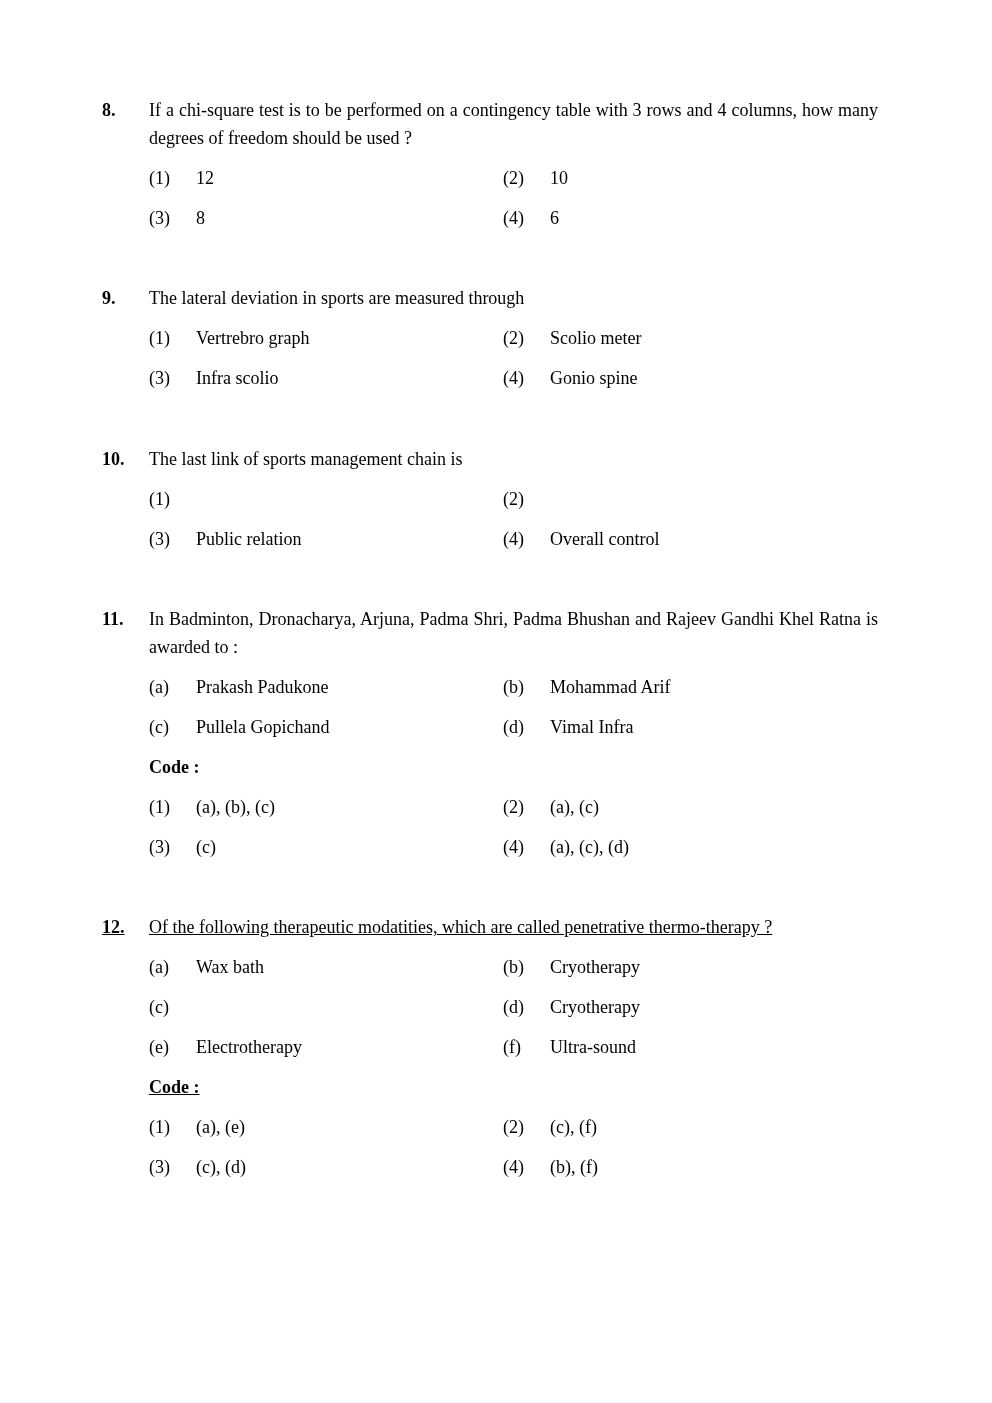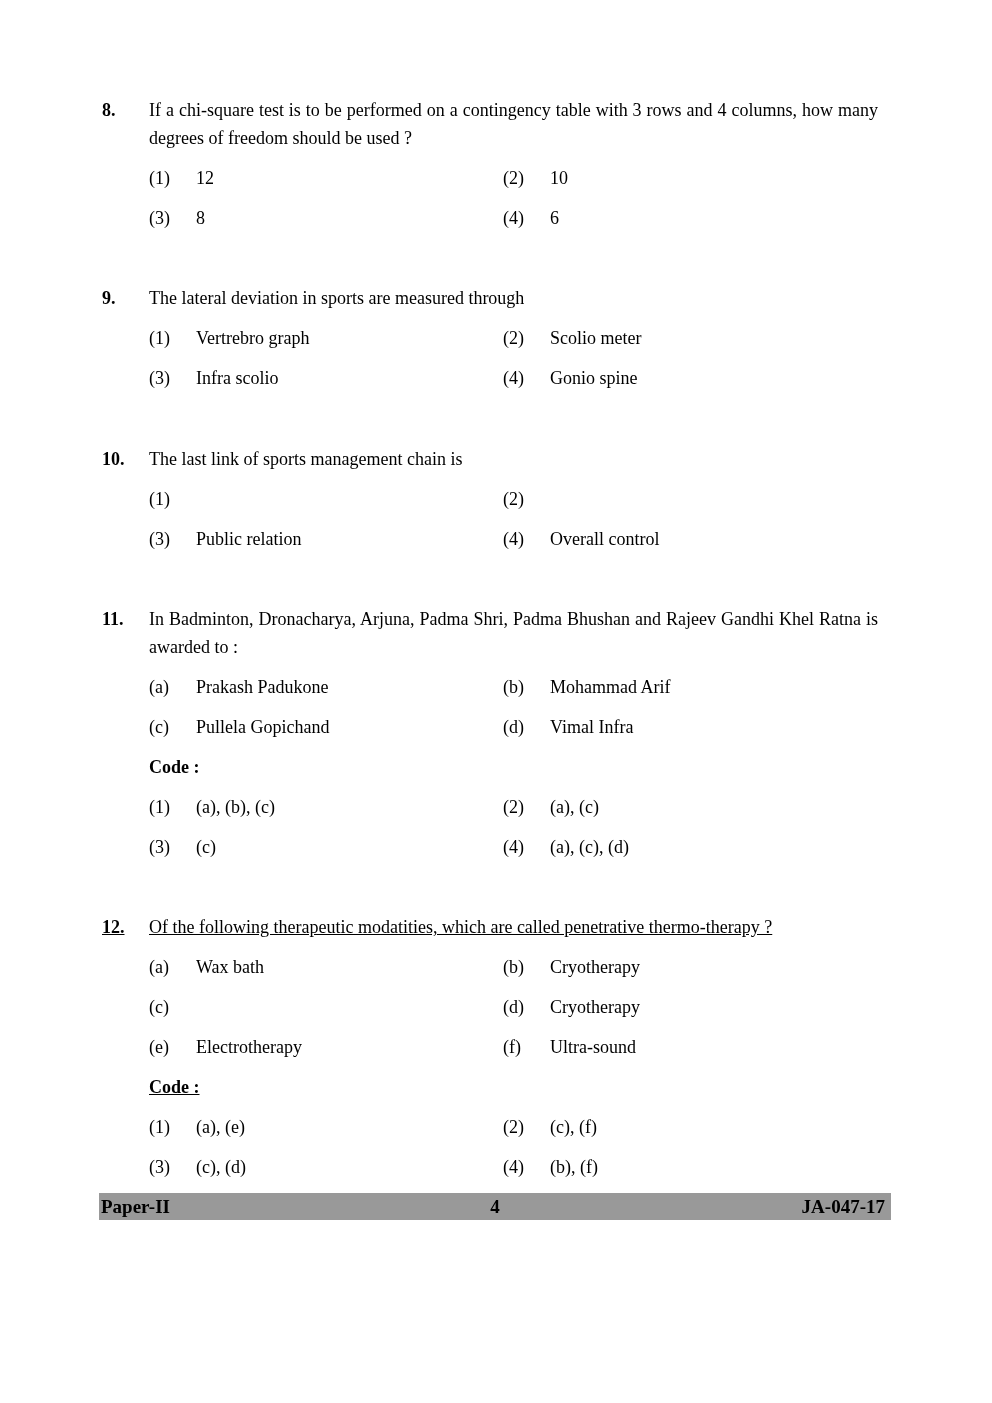--- a/index.html
+++ b/index.html
@@ -284,19 +284,14 @@
         <span class="opt-label">(3)</span>
         <span class="opt-text">(c), (d)</span>
       </div>
       <div class="opt right">
         <span class="opt-label">(4)</span>
         <span class="opt-text">(b), (f)</span>
       </div>
     </div>
   </div>
 
-  <div class="footer">
-    <span class="footer-left">Paper-II</span>
-    <span class="footer-center">4</span>
-    <span class="footer-right">JA-047-17</span>
-  </div>
 
 </div>
 
 </body></html>

